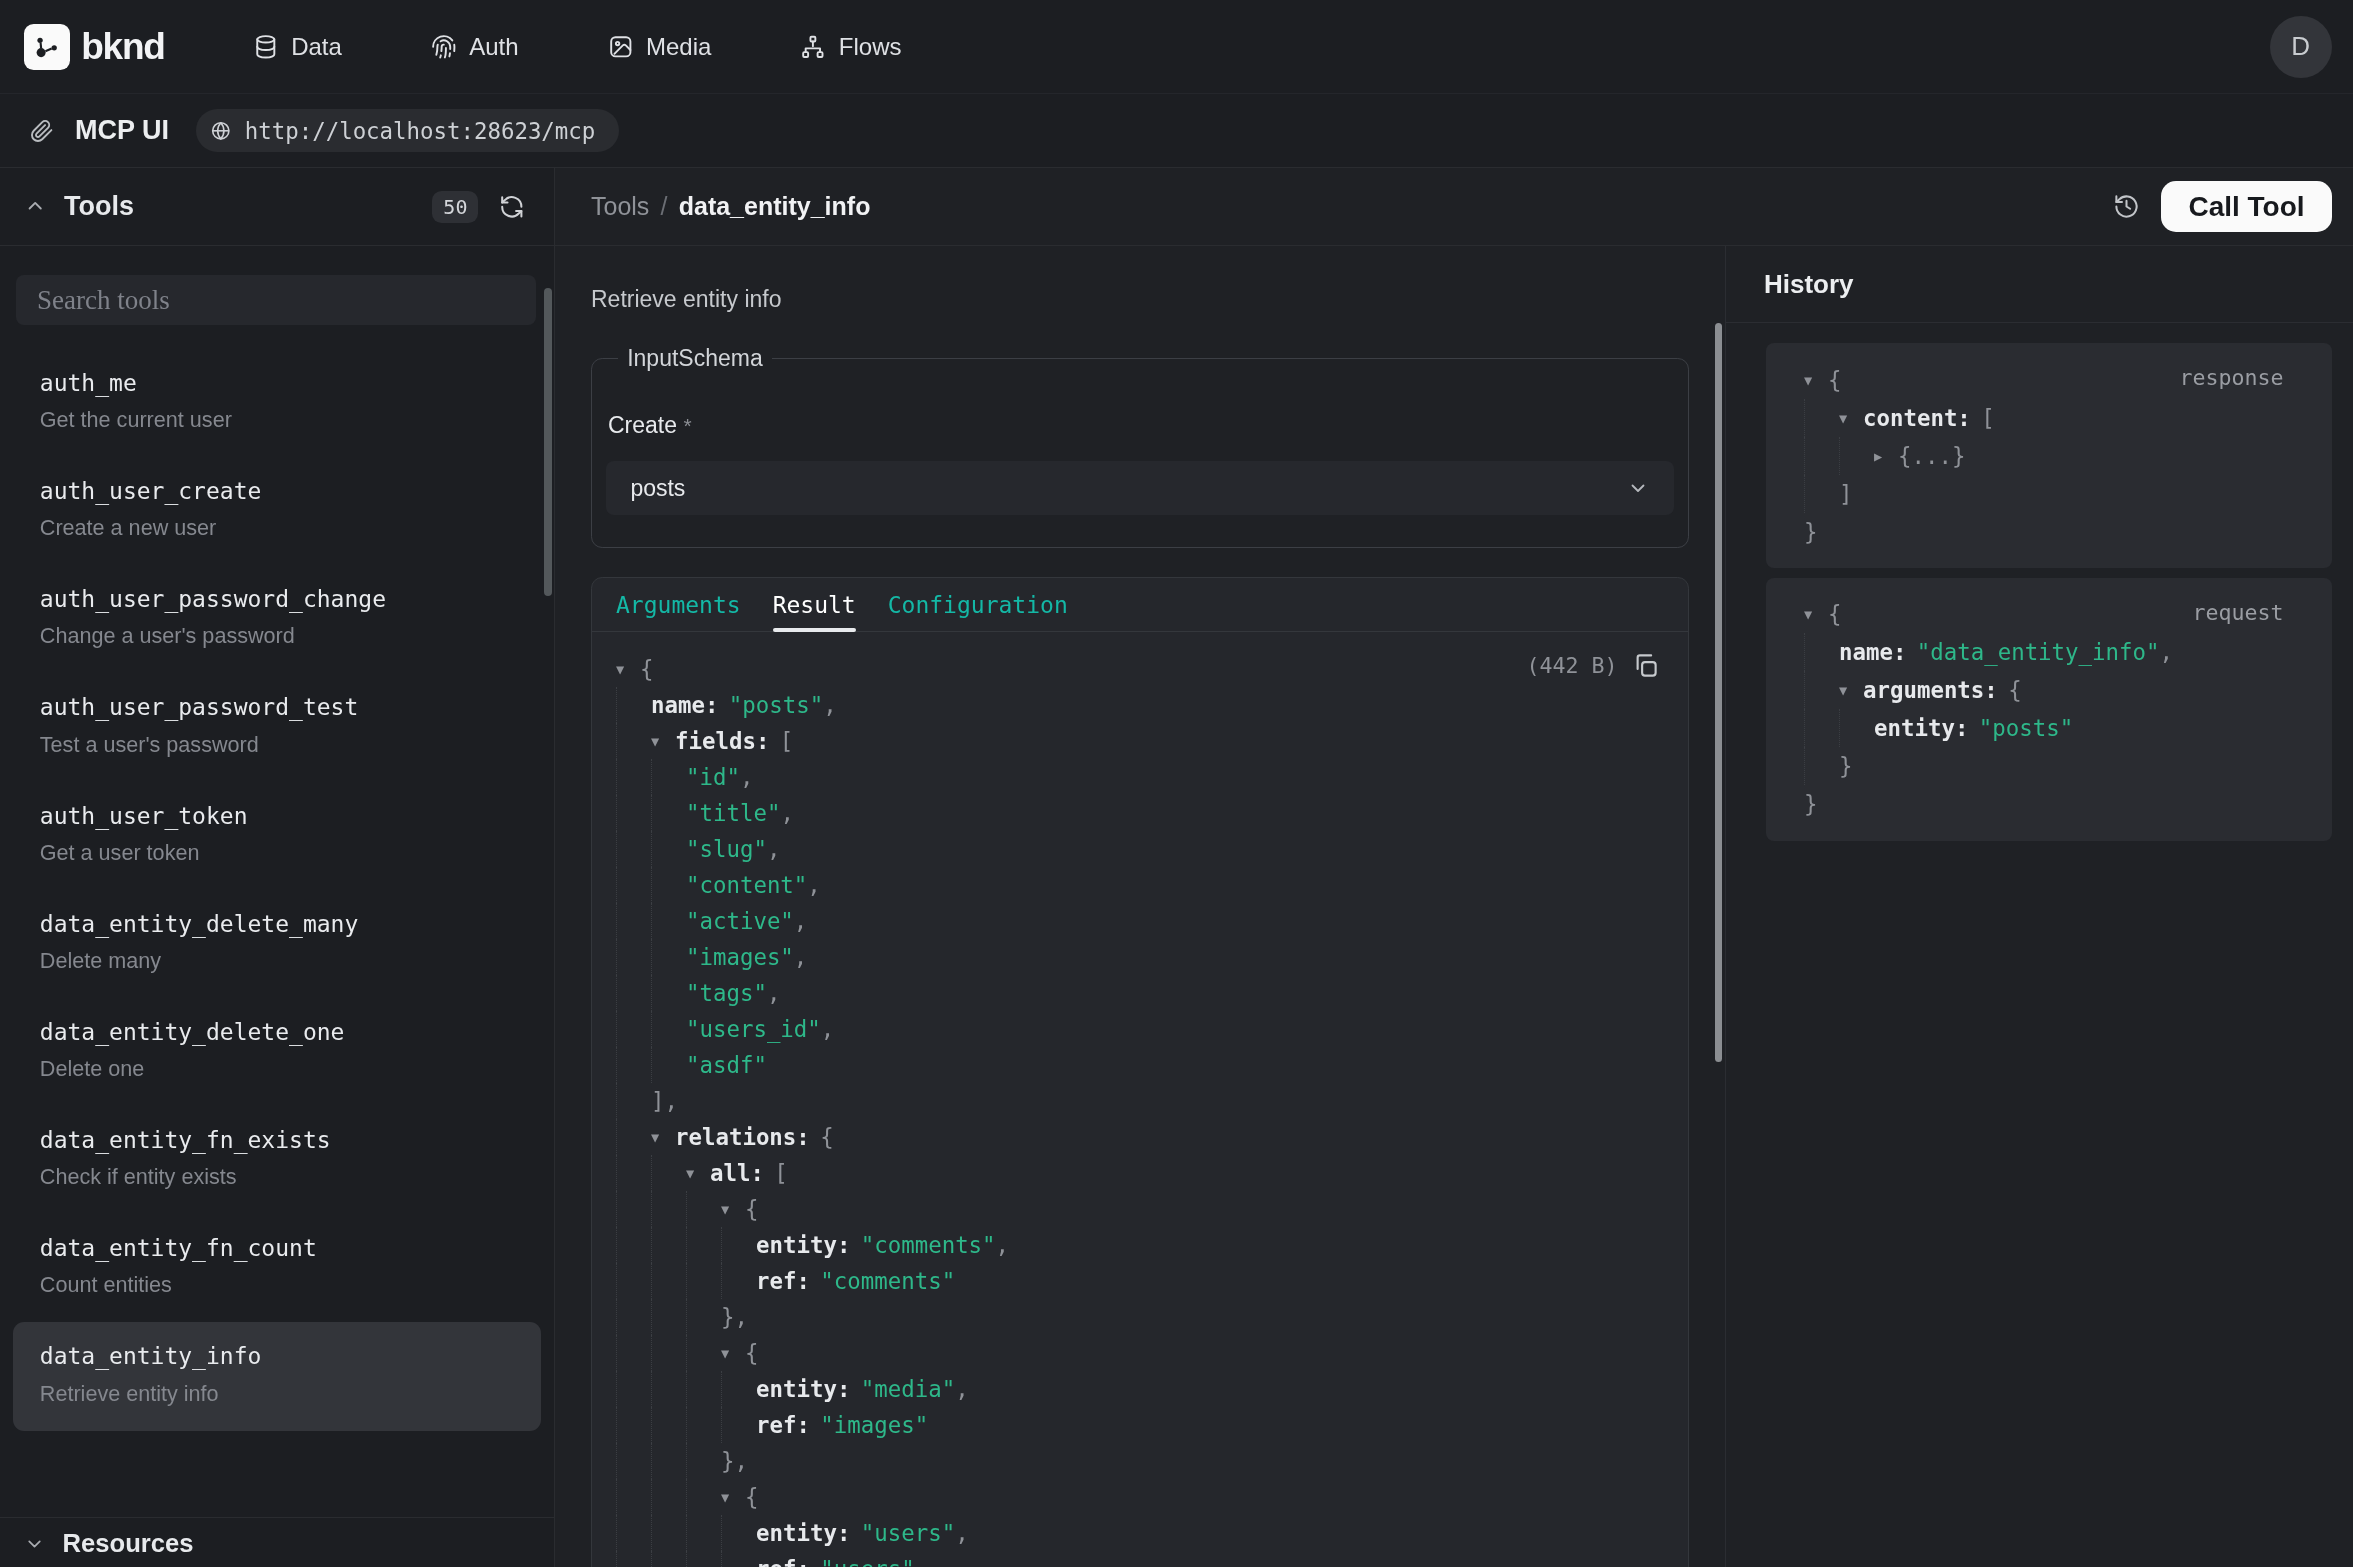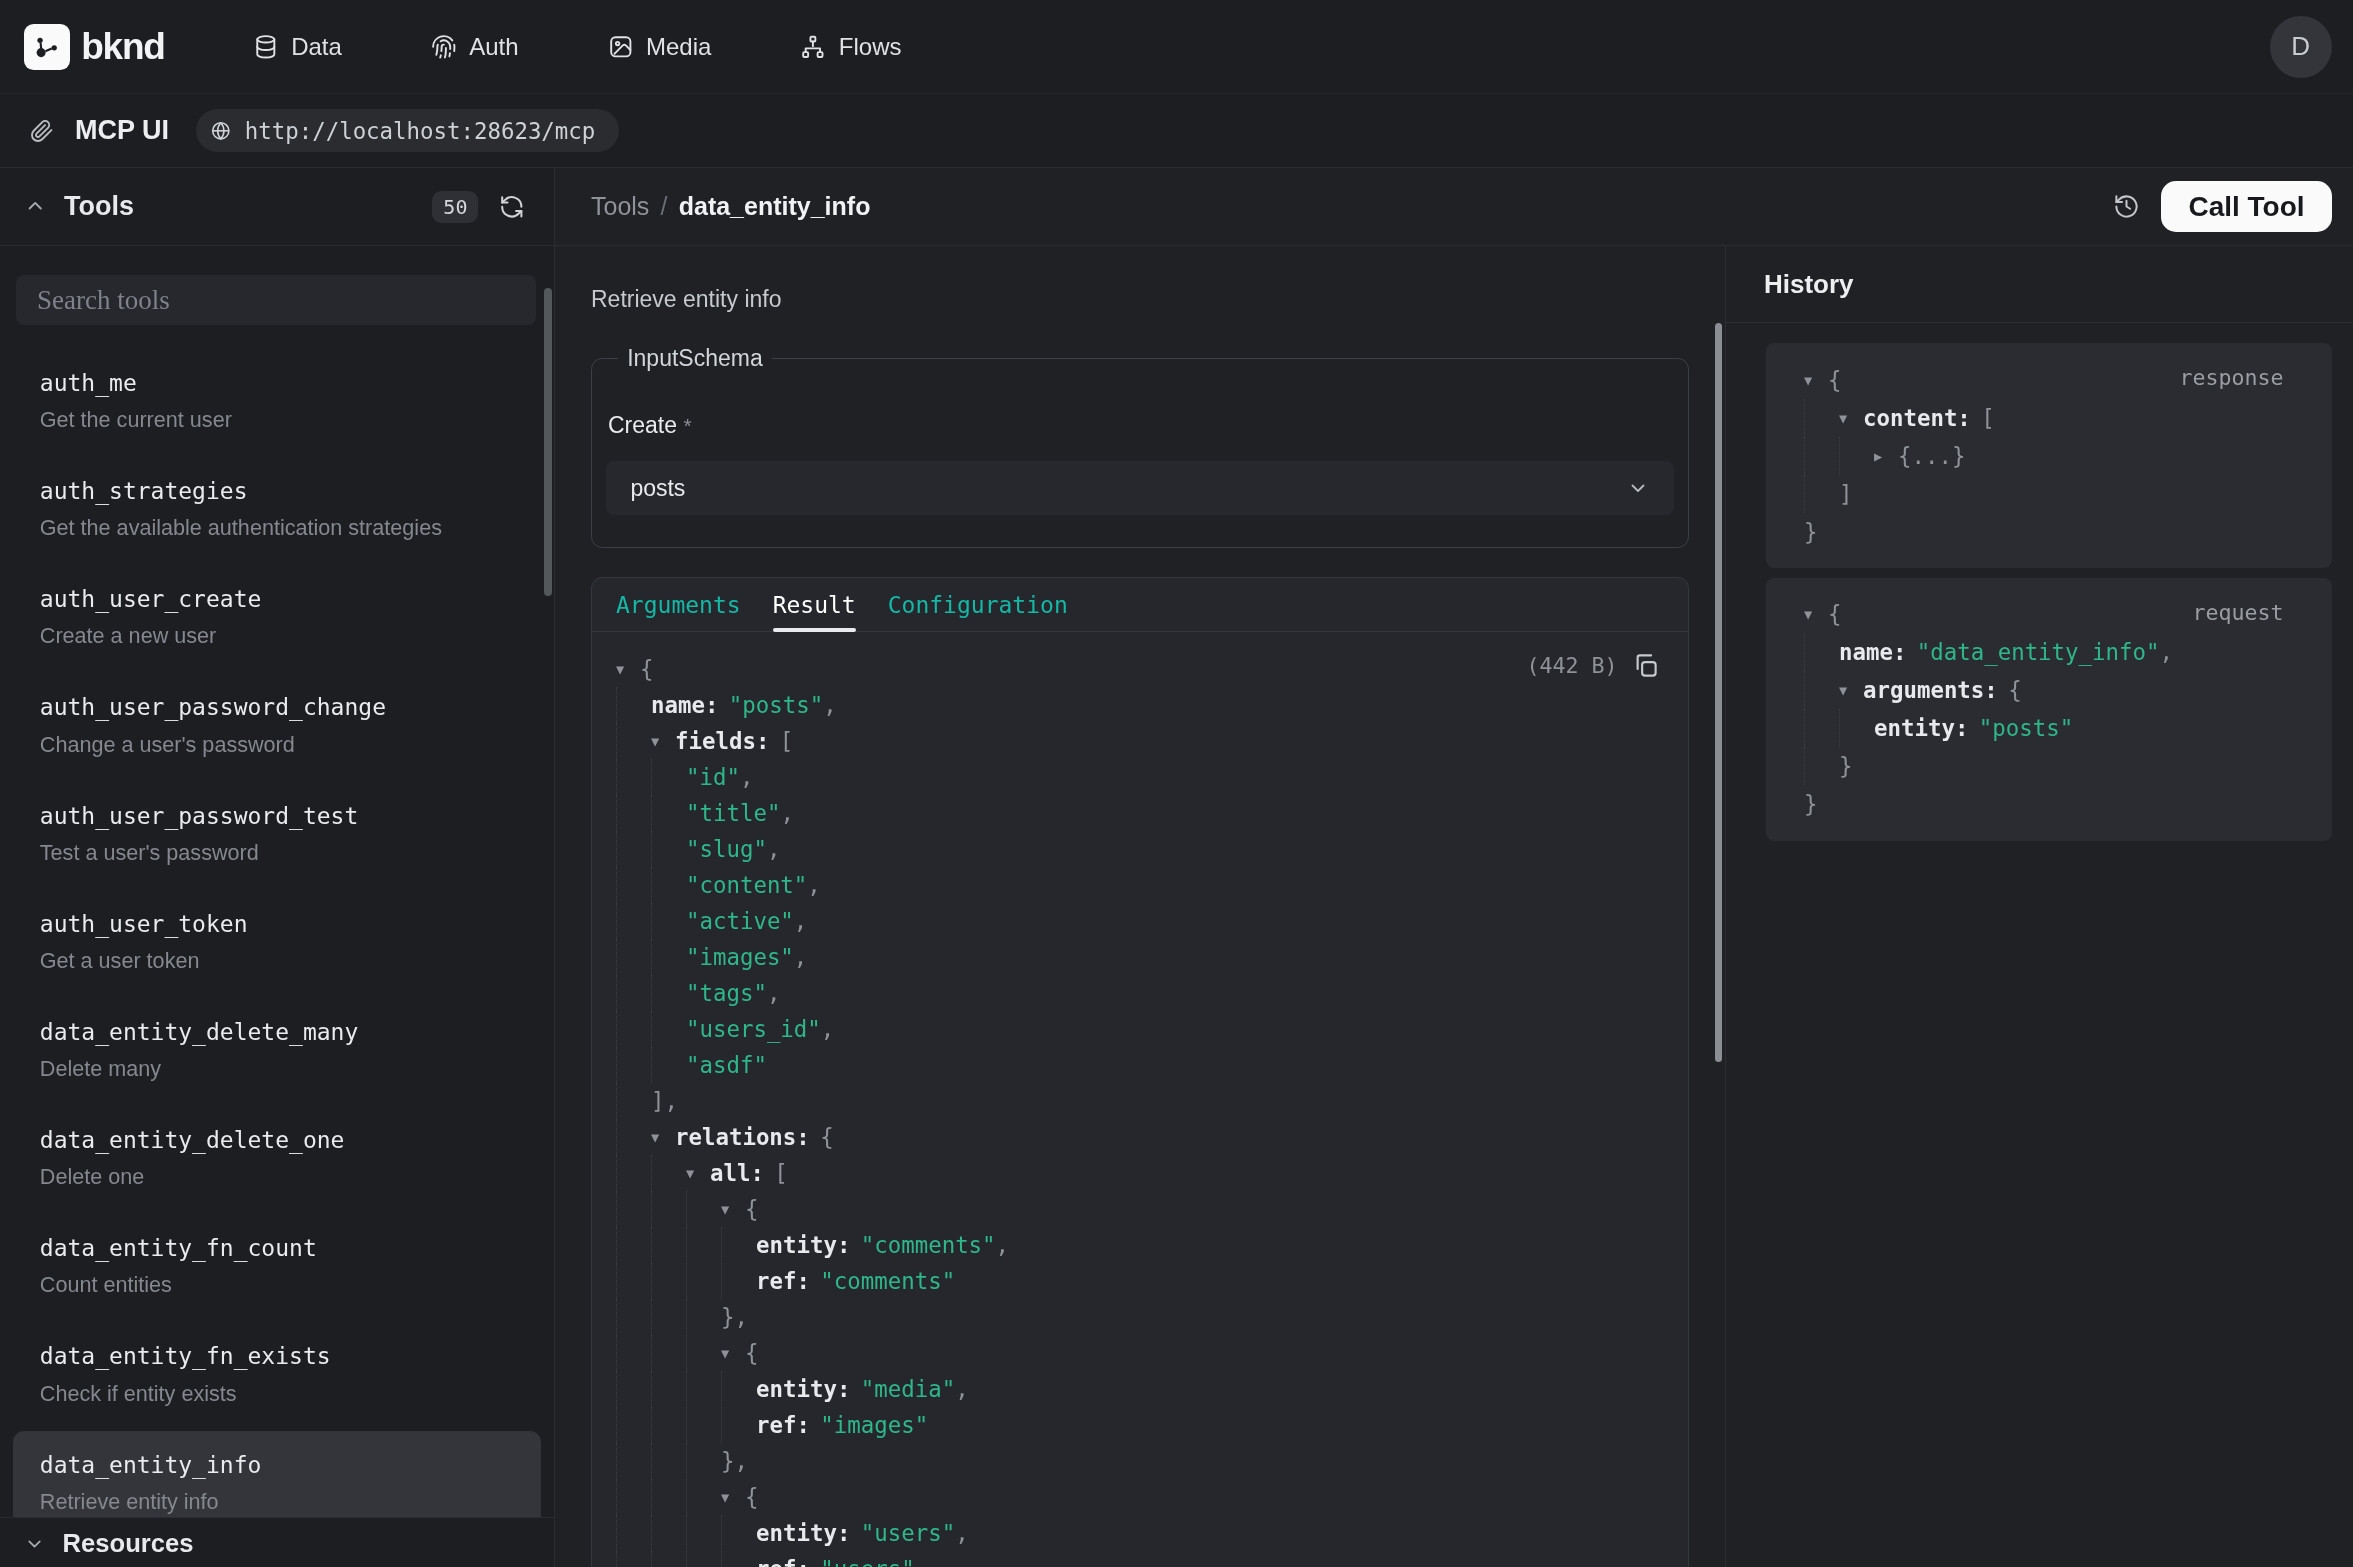--- a/index.html
+++ b/index.html
@@ -204,24 +204,20 @@
     <div class="search-box">
       <input type="text" placeholder="Search tools" style="">
     </div>
 
     <div class="tool-list" id="tool-list">
   <div class="tool-item">
     <div class="tool-name">auth_me</div>
     <div class="tool-desc">Get the current user</div>
   </div>
 
-  <div class="tool-item">
-    <div class="tool-name">auth_strategies</div>
-    <div class="tool-desc">Get the available authentication strategies</div>
-  </div>
 
   <div class="tool-item">
     <div class="tool-name">auth_user_create</div>
     <div class="tool-desc">Create a new user</div>
   </div>
 
   <div class="tool-item">
     <div class="tool-name">auth_user_password_change</div>
     <div class="tool-desc">Change a user's password</div>
   </div>
@@ -240,27 +236,27 @@
     <div class="tool-name">data_entity_delete_many</div>
     <div class="tool-desc">Delete many</div>
   </div>
 
   <div class="tool-item">
     <div class="tool-name">data_entity_delete_one</div>
     <div class="tool-desc">Delete one</div>
   </div>
 
   <div class="tool-item">
+    <div class="tool-name">data_entity_fn_exists</div>
+    <div class="tool-desc">Check if entity exists</div>
+  </div>
+
+  <div class="tool-item">
     <div class="tool-name">data_entity_fn_count</div>
     <div class="tool-desc">Count entities</div>
-  </div>
-
-  <div class="tool-item">
-    <div class="tool-name">data_entity_fn_exists</div>
-    <div class="tool-desc">Check if entity exists</div>
   </div>
 
   <div class="tool-item selected">
     <div class="tool-name">data_entity_info</div>
     <div class="tool-desc">Retrieve entity info</div>
   </div>
 </div>
 
     <div class="sb-footer">
       <svg class="ic" width="21" height="21" viewBox="0 0 24 24" fill="none" stroke="#a9acb1" stroke-width="2" stroke-linecap="round" stroke-linejoin="round">

